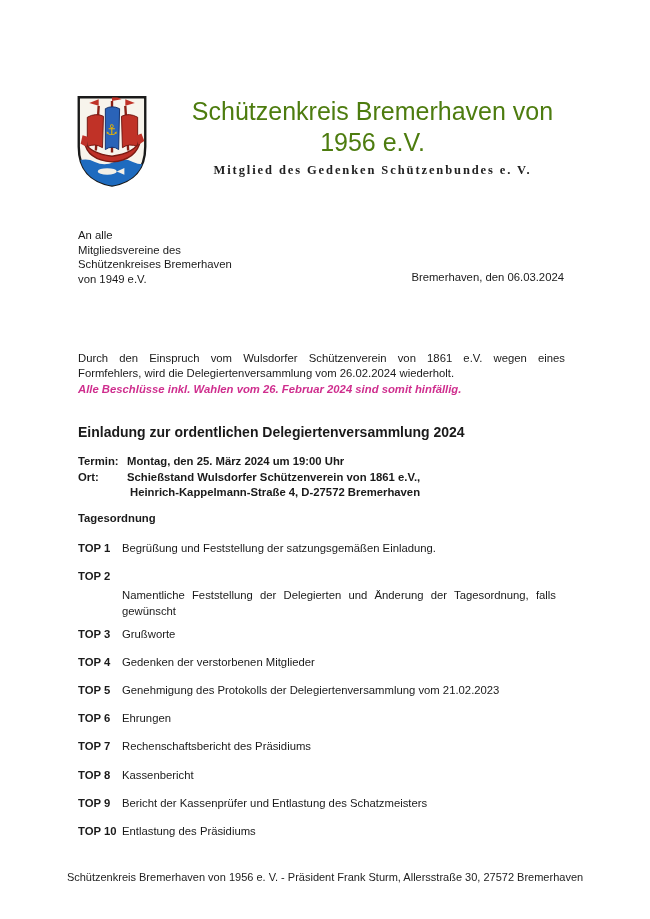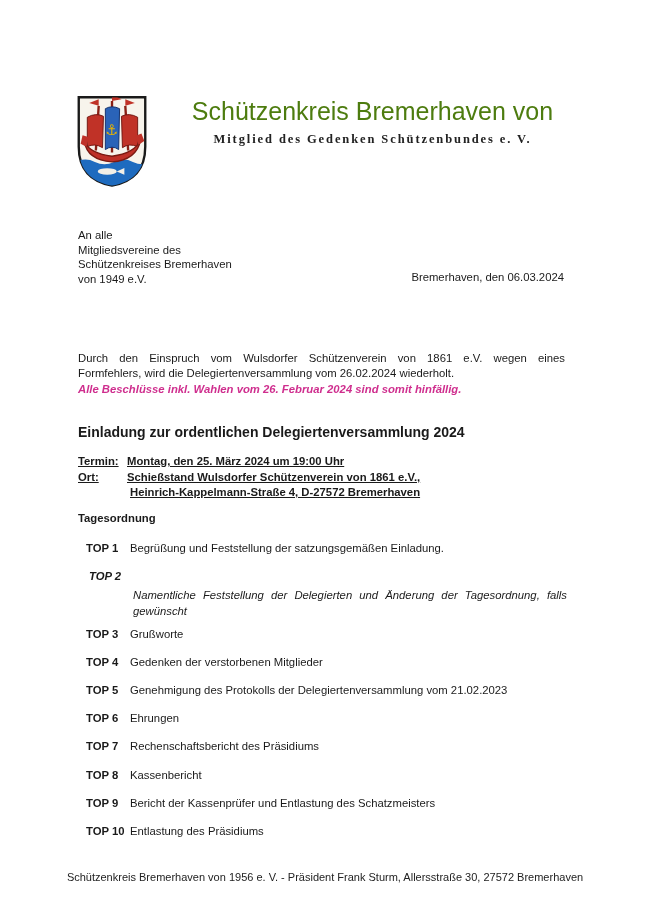--- a/index.html
+++ b/index.html
@@ -92,44 +92,44 @@
 
   
   .schedule {
     position: absolute;
     left: 78px;
     top: 454px;
     font-size: 11.3px;
     font-weight: bold;
     line-height: 15.5px;
   }
-  .schedule-row { display: flex; text-decoration: underline; }
+  .schedule-row { display: flex; }
   .schedule-label { width: 49px; flex: 0 0 49px; }
   .ort-line2 { padding-left: 3px; }
 
   
   .agenda-heading {
     position: absolute;
     left: 78px;
     top: 512px;
     font-size: 11.3px;
     font-weight: bold;
   }
   .agenda {
     position: absolute;
     left: 78px;
     top: 541px;
     width: 500px;
     font-size: 11.3px;
     line-height: 15.5px;
   }
-  .agenda-item { display: flex; margin-bottom: 12.6px; justify-content: center; }
+  .agenda-item { display: flex; margin-bottom: 12.6px; }
   .agenda-item-label { width: 44px; flex: 0 0 44px; font-weight: bold; }
   .agenda-item-text { width: 440px; }
-  .agenda-item.two-line { margin-bottom: 8px; font-style: italic; }
+  .agenda-item.two-line { margin-bottom: 8px; }
   .agenda-item.two-line .agenda-item-text { width: 434px; text-align: justify; margin-top: 19px; }
 
   
   .footer {
     position: absolute;
     left: 0;
     top: 871px;
     width: 650px;
     text-align: center;
     font-size: 11px;
@@ -173,20 +173,21 @@
         <path d="M11,51 Q14,70 40,72 Q66,70 70,49 Q64,63 40,66 Q17,63 11,51 Z" fill="#bf3128" stroke="#7a1a12" stroke-width="1.5"></path>
         <path d="M9,44 l7,2 -3,10 -6,-3 Z" fill="#bf3128"></path>
         <path d="M71,42 l-7,3 4,9 6,-4 Z" fill="#bf3128"></path>
       </g>
     </svg>
   </div>
 
   <div class="title-block">
     <div class="title">
       <div>Schützenkreis Bremerhaven von</div>
+      <div>1956 e.V.</div>
     </div>
     <div class="subtitle">Mitglied des Gedenken Schützenbundes e. V.</div>
   </div>
 
   <div class="recipient">
     <div>An alle</div>
     <div>Mitgliedsvereine des</div>
     <div>Schützenkreises Bremerhaven</div>
     <div>von 1949 e.V.</div>
   </div>

